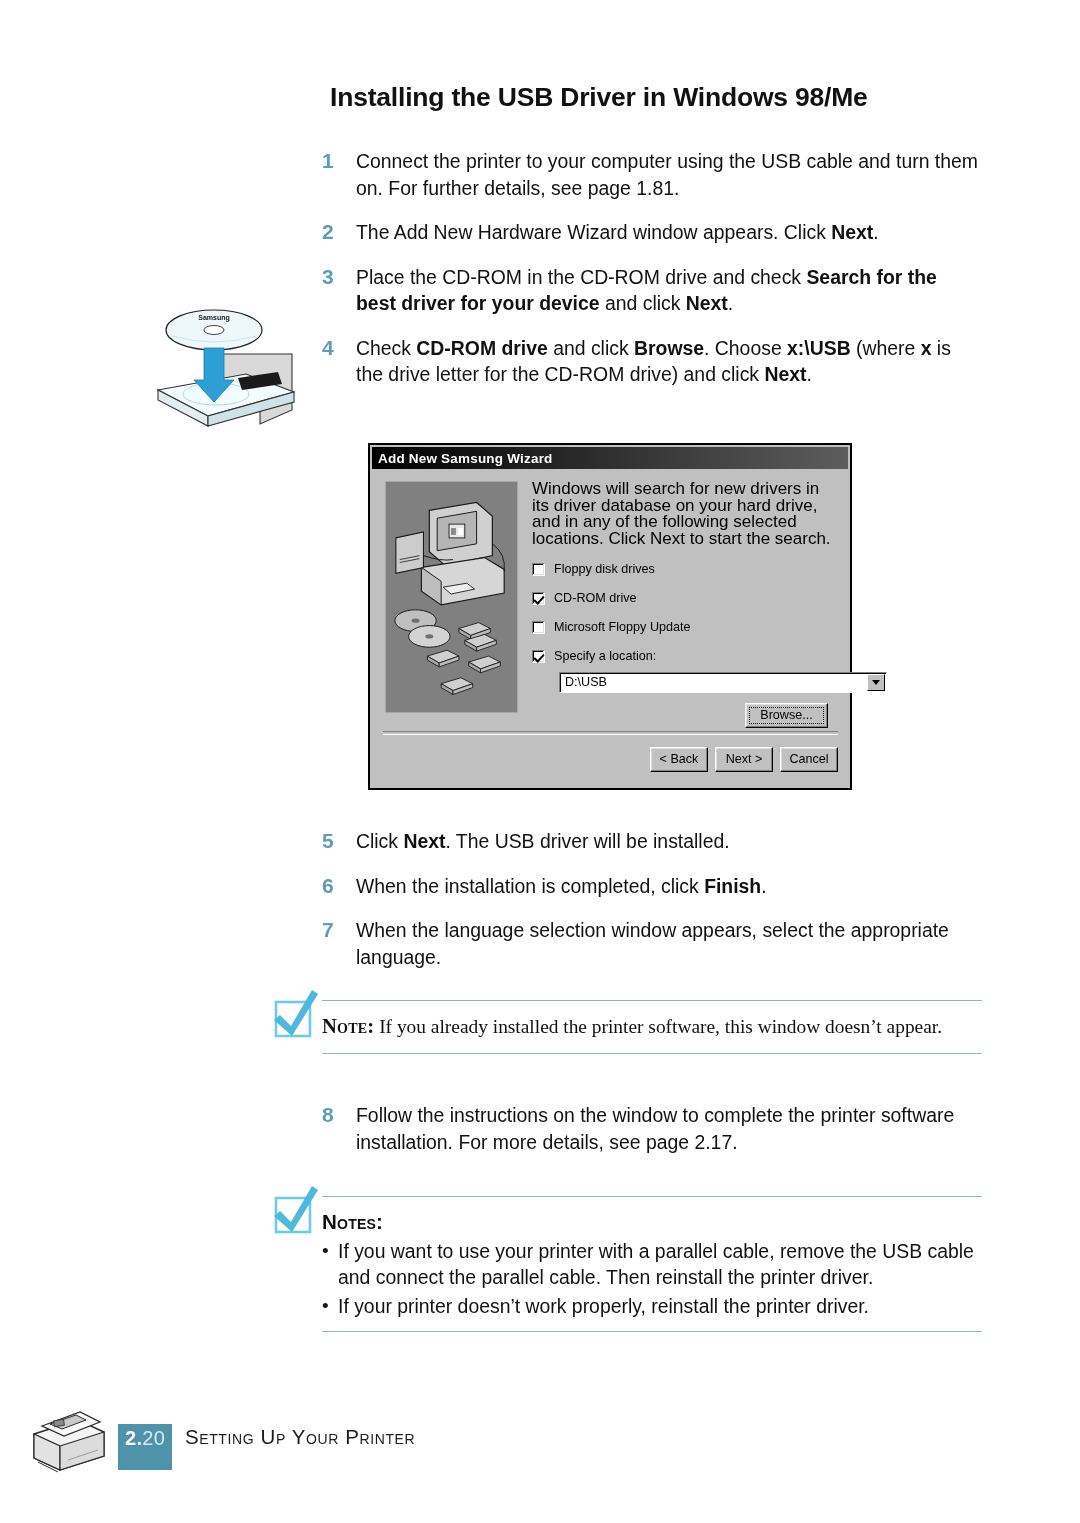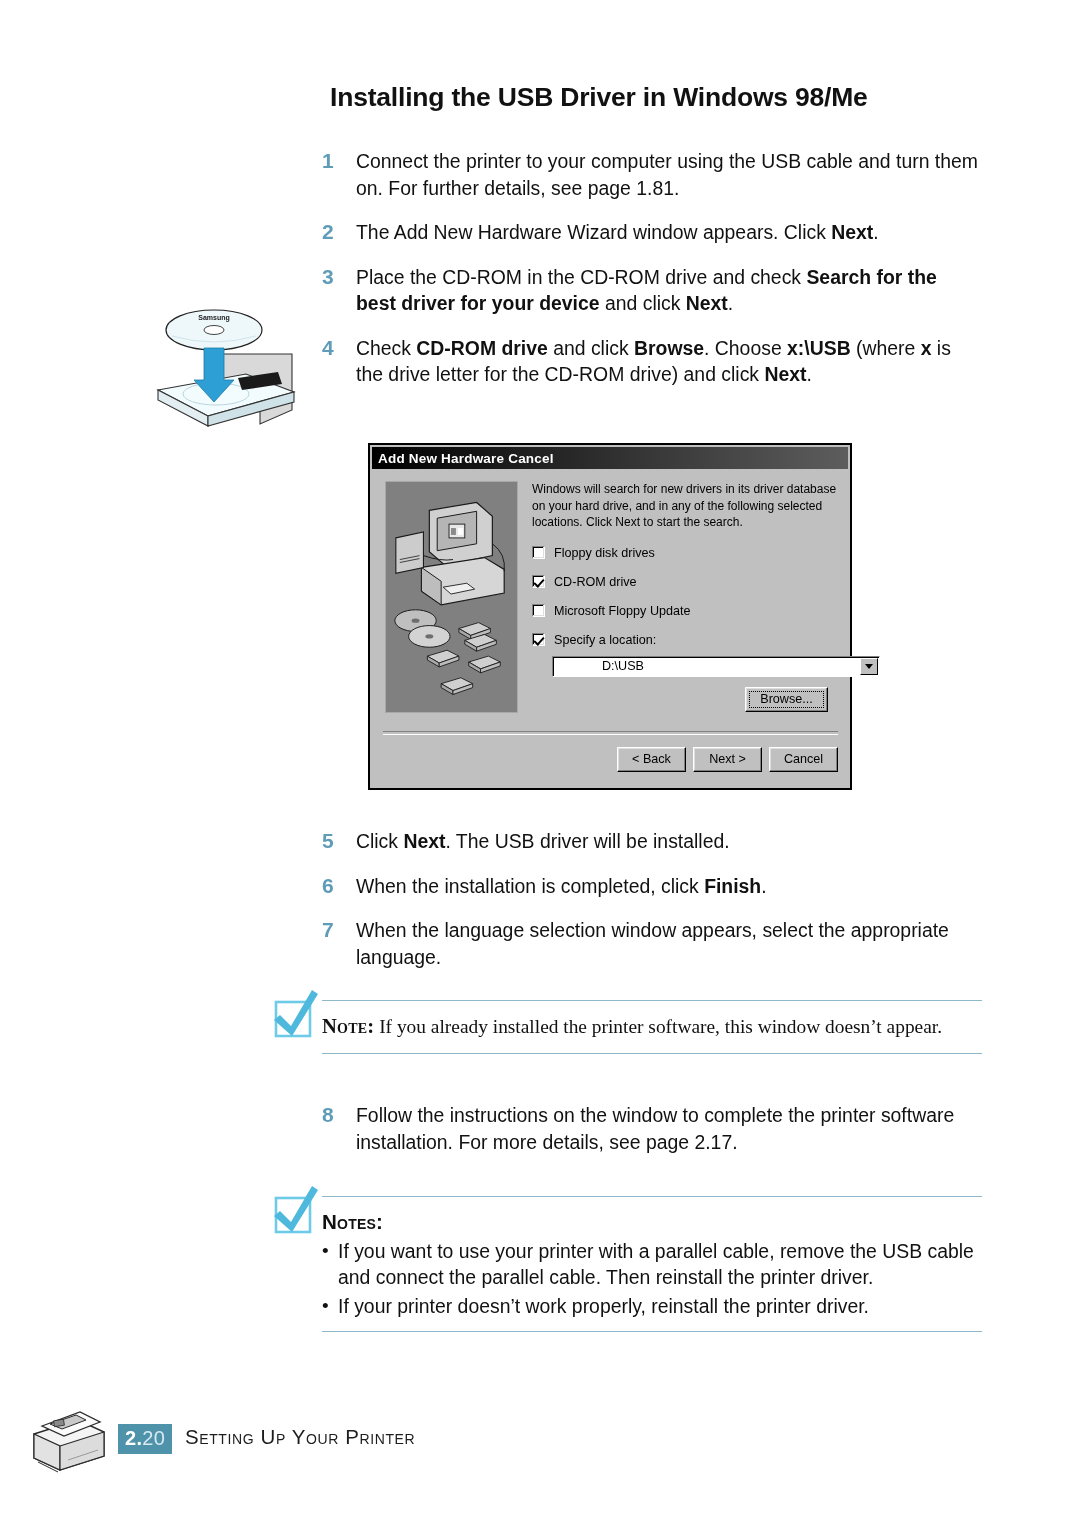--- a/index.html
+++ b/index.html
@@ -110,21 +110,21 @@
     border: 1px solid #a8a8a8;
     box-sizing: border-box;
   }
   .win-right {
     position: absolute;
     left: 160px;
     top: 12px;
     right: 10px;
   }
   .win-desc {
-    font-size: 12px;
+    font-size: 17px;
     line-height: 16.5px;
     color: #000;
   }
   .cbrow {
     display: flex;
     align-items: center;
     margin-top: 15px;
   }
   .cbox {
     width: 13px;
@@ -151,33 +151,32 @@
     transform: rotate(42deg);
   }
   .cblabel {
     margin-left: 9px;
     font-size: 12.6px;
     color: #000;
     white-space: nowrap;
   }
   .loc-wrap {
     margin-top: 9px;
-    margin-left: 20px;
+    margin-left: 27px;
     display: flex;
     align-items: stretch;
     height: 21px;
     background: #ffffff;
     border-top: 1.5px solid #808080;
     border-left: 1.5px solid #808080;
     border-right: 1.5px solid #ffffff;
     border-bottom: 1.5px solid #ffffff;
     box-shadow: inset 1px 1px 0 #000;
     box-sizing: border-box;
     width: 328px;
-    padding-left: 44px;
   }
   .loc-value {
     flex: 1;
     font-size: 12.6px;
     color: #000;
     padding: 2px 0 0 5px;
     box-sizing: border-box;
   }
   .loc-arrow {
     width: 18px;
@@ -238,21 +237,21 @@
   }
   .win-footer {
     position: absolute;
     left: 11px;
     right: 10px;
     top: 278px;
     display: flex;
     justify-content: flex-end;
     gap: 7px;
   }
-  .nav-btn { width: 69px; }
+  .nav-btn { width: 58px; }
 
   
   .note-block {
     position: absolute;
     left: 322px;
     width: 660px;
   }
   .note-rule {
     height: 1px;
     background: #8fb8cb;
@@ -299,21 +298,21 @@
     width: 86px;
     height: 80px;
   }
   .page-badge {
     position: absolute;
     left: 118px;
     top: 1424px;
     background: #4f93ab;
     color: #ffffff;
     font-size: 20px;
-    padding: 3px 7px 4px 7px;
+    padding: 3px 7px 20px 7px;
     letter-spacing: 0.3px;
   }
   .page-badge .maj { font-weight: bold; }
   .page-badge .min { color: #d8eaf1; }
   .footer-title {
     position: absolute;
     left: 185px;
     top: 1425px;
     font-size: 20.5px;
     font-variant: small-caps;
@@ -359,21 +358,21 @@
       <div class="step-text"><span>Place the CD-ROM in the CD-ROM drive and check </span><b>Search for the best driver for your device</b><span> and click </span><b>Next</b><span>.</span></div>
     </div>
     <div class="step">
       <div class="step-num">4</div>
       <div class="step-text"><span>Check </span><b>CD-ROM drive</b><span> and click </span><b>Browse</b><span>. Choose </span><b>x:\USB</b><span> (where </span><b>x</b><span> is the drive letter for the CD-ROM drive) and click </span><b>Next</b><span>.</span></div>
     </div>
   </div>
 
 <div class="win-dialog">
   <div class="win-titlebar">
-    <span class="win-titlebar-text">Add New Hardware Cancel</span>
+    <span class="win-titlebar-text">Add New Samsung Wizard</span>
   </div>
   <div class="win-body">
 
     <div class="win-illus">
       <svg viewBox="0 0 133 232" width="131" height="230">
 
         <path d="M44 28 L92 20 L108 34 L108 74 L60 84 L44 70 Z" fill="#d0d0d0" stroke="#1a1a1a" stroke-width="1.2"></path>
         <path d="M52 36 L92 29 L92 62 L52 69 Z" fill="#b5b5b5" stroke="#1a1a1a" stroke-width="1"></path>
         <rect x="64" y="42" width="16" height="14" fill="#e8e8e8" stroke="#1a1a1a" stroke-width="0.9"></rect>
         <path d="M66 46 h5 v7 h-5 z" fill="#8a8a8a"></path>

